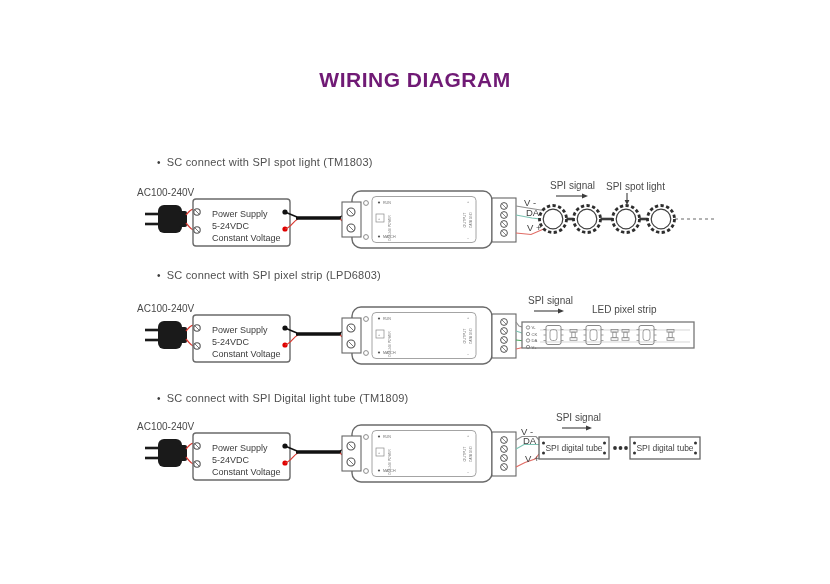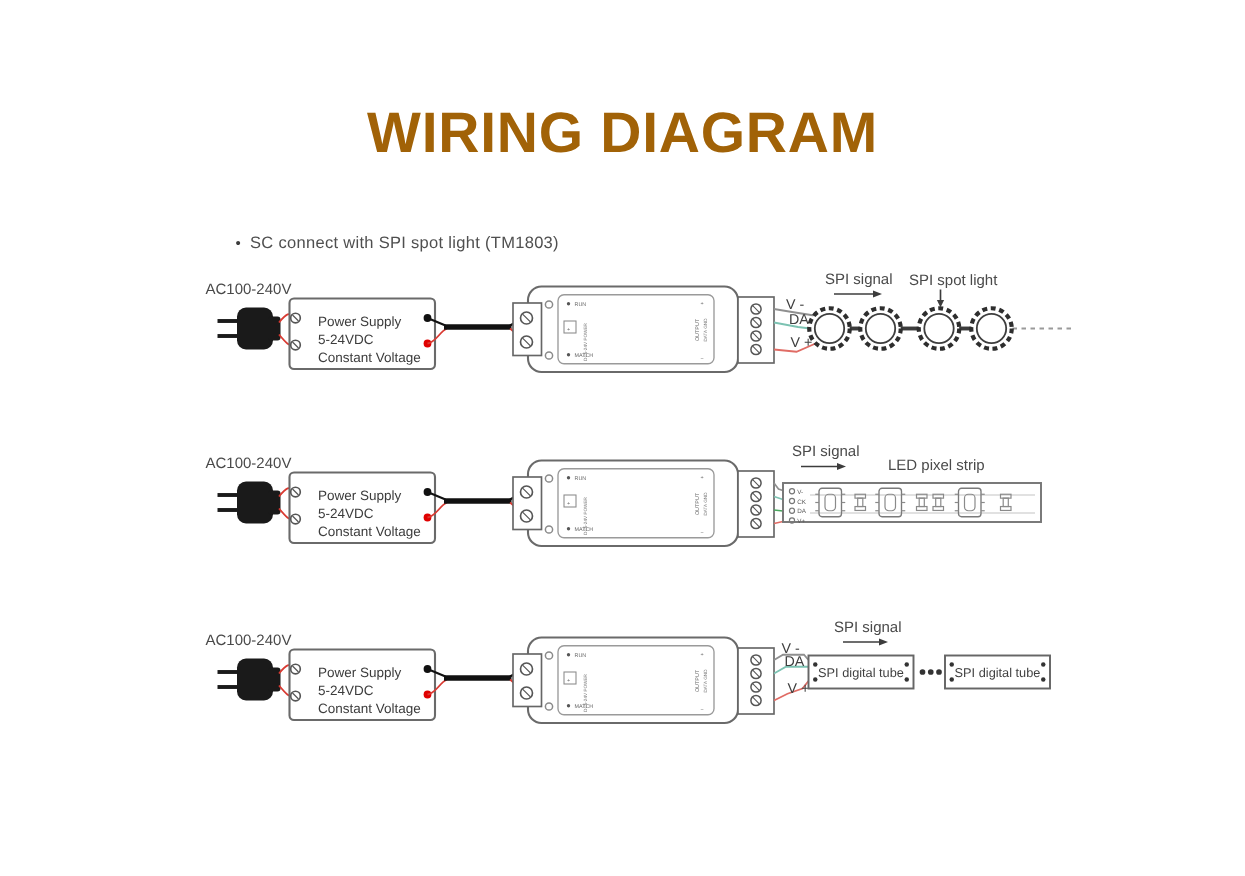--- a/index.html
+++ b/index.html
@@ -1,19 +1,19 @@
 <!DOCTYPE html>
 <html><head>
 <meta charset="utf-8">
 <style>
   html,body{margin:0;padding:0;background:#ffffff;}
   #canvas{position:relative;width:830px;height:584px;background:#ffffff;overflow:hidden;
           font-family:"Liberation Sans", sans-serif;}
   .page-title{position:absolute;left:0;top:68px;width:830px;text-align:center;
-              font-size:38px;font-weight:800;letter-spacing:.5px;color:#a16207;}
+              font-size:21px;font-weight:800;letter-spacing:.5px;color:#701a75;}
   .sec-head{position:absolute;left:141px;font-size:11px;color:#4f4f4f;letter-spacing:.2px;margin-left:16px;}
   .sec-head .bullet{margin-right:6px;font-size:10px;color:#3c3c3c;}
   .sec-head.h1{top:156px;} .sec-head.h2{top:269px;} .sec-head.h3{top:392px;}
   svg{position:absolute;left:0;top:0;}
   svg text{font-family:"Liberation Sans", sans-serif;fill:#3c3c3c;}
   .lbl{font-size:10px;fill:#4a4a4a;}
   .wirelbl{font-size:9.5px;fill:#3f3f3f;}
   .psutxt{font-size:9px;fill:#3c3c3c;}
   .tiny{font-size:3.6px;fill:#6a6a6a;}
   .tiny2{font-size:3.1px;fill:#7a7a7a;}
@@ -22,20 +22,26 @@
 </style>
 </head>
 <body>
 
 <div id="canvas">
 
   <div class="page-title">WIRING DIAGRAM</div>
 
   <div class="sec-head h1">
     <span class="bullet">•</span><span>SC connect with SPI spot light (TM1803)</span>
+  </div>
+  <div class="sec-head h2">
+    <span class="bullet">•</span><span>SC connect with SPI pixel strip (LPD6803)</span>
+  </div>
+  <div class="sec-head h3">
+    <span class="bullet">•</span><span>SC connect with SPI Digital light tube (TM1809)</span>
   </div>
 
   <svg width="830" height="584" viewBox="0 0 830 584">
     <defs>
       <g id="left-chain">
 
         <text x="137" y="196" class="lbl">AC100-240V</text>
 
         <g>
           <line x1="145" y1="214" x2="160" y2="214" stroke="#1a1a1a" stroke-width="2.6"></line>

